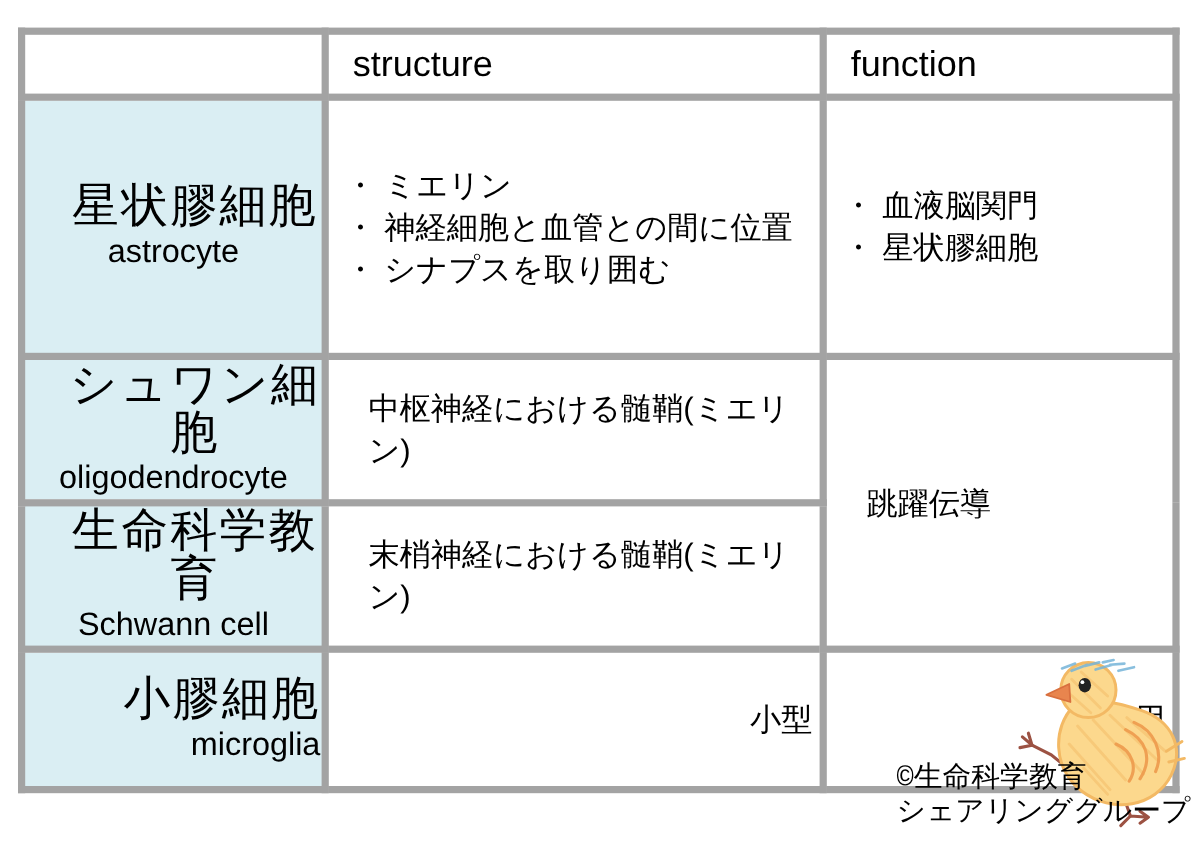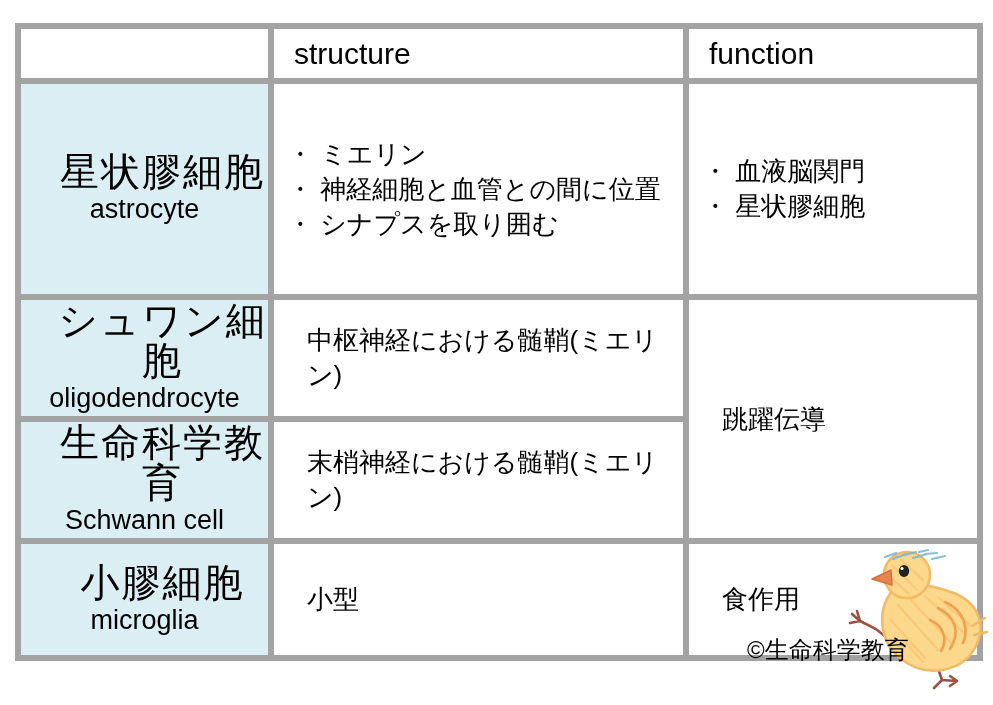--- a/index.html
+++ b/index.html
@@ -30,21 +30,21 @@
     overflow: hidden;
   }
   .col-name   { width: 253px; }
   .col-struct { width: 415px; }
   .col-func   { width: 294px; }
 
   tr.hdr-row   td { height: 47px; }
   tr.row-astro td { height: 208px; }
   tr.row-oligo td { height: 106px; }
   tr.row-schw  td { height: 100px; }
-  tr.row-micro td { height: 109px; }
+  tr.row-micro td { height: 109px; text-align: right; }
 
   td.hdr-cell {
     font-size: 30px;
     padding-left: 20px;
     background: #ffffff;
   }
   td.name-cell {
     background: #daeef3;
     text-align: center;
   }
@@ -69,20 +69,21 @@
   td.bullets-cell { padding-left: 13px; }
   .cell-line { line-height: 35px; }
 
   .credit {
     position: absolute;
     left: 747px;
     top: 636px;
     font-size: 24px;
     line-height: 28px;
     white-space: nowrap;
+    font-family: Liberation Mono, monospace;
   }
   .chick {
     position: absolute;
     left: 843px;
     top: 530px;
     width: 148px;
     height: 175px;
     pointer-events: none;
   }
 </style>
@@ -185,15 +186,16 @@
       <circle cx="59" cy="38.5" r="1.6" fill="#ffffff"></circle>
     </g>
 
     <g stroke="#74b4d8" stroke-width="2.2" stroke-linecap="round" opacity="0.85" fill="none">
       <path d="M 42 27 l 11 -4 M 50 29 l 13 -5 M 61 25 l 12 -3 M 70 28 l 14 -4 M 82 24 l 12 -1 M 89 29 l 13 -3 M 76 22 l 9 -2"></path>
     </g>
   </svg>
 
   <div class="credit">
     <div>©生命科学教育</div>
+    <div>シェアリンググループ</div>
   </div>
 
 </div>
 
 </body></html>

